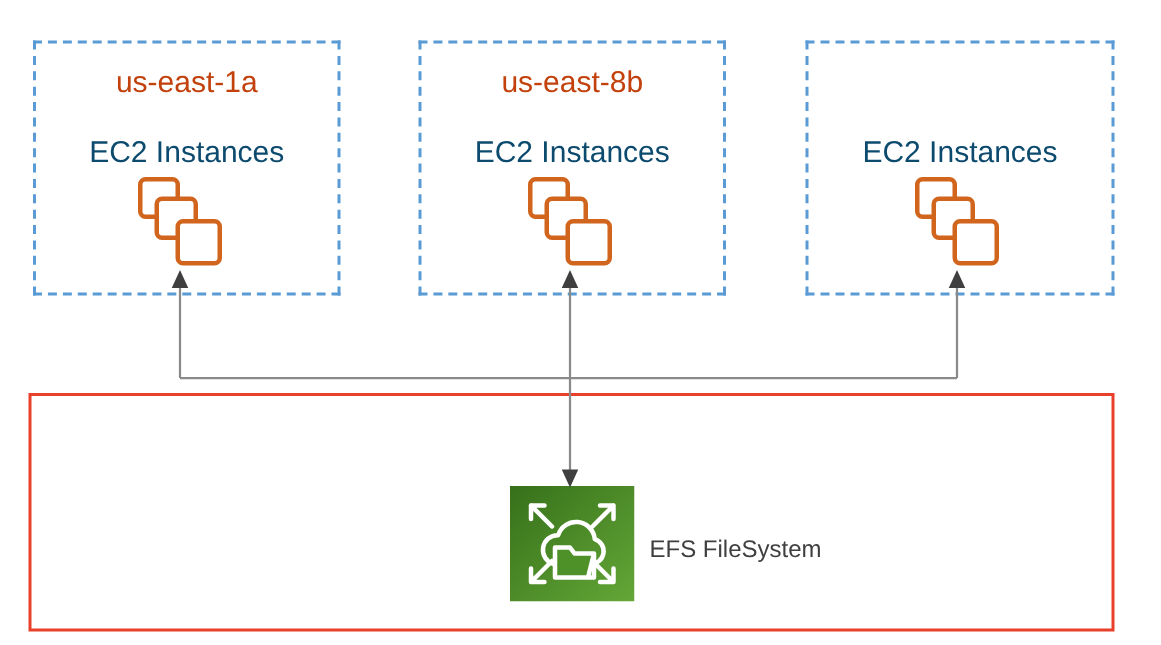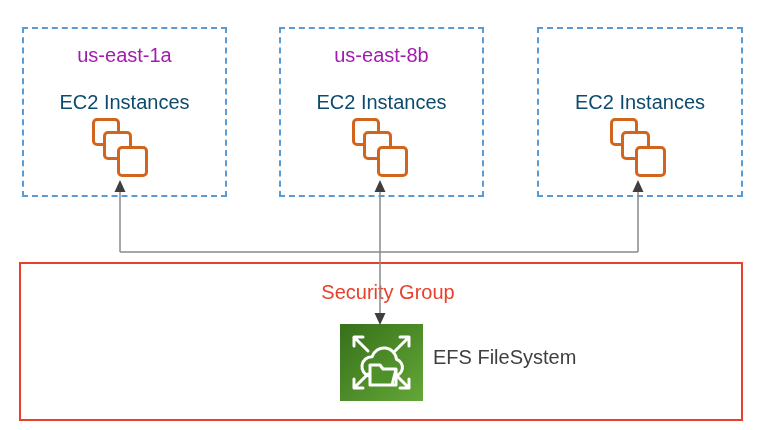--- a/index.html
+++ b/index.html
@@ -11,21 +11,21 @@
   
   .zone{
     position:absolute;top:27px;height:170px;width:205px;
     border:2px dashed #5B9BD5;box-sizing:border-box;background:#ffffff;
   }
   .zone.z1{left:22px;}
   .zone.z2{left:279px;}
   .zone.z3{left:537px;width:206px;}
   .zone-label{
     position:absolute;top:14px;left:0;width:100%;text-align:center;
-    color:#a21caf;font-size:20px;line-height:24px;
+    color:#c2410c;font-size:20px;line-height:24px;
   }
   .zone-sub{
     position:absolute;top:61px;left:0;width:100%;text-align:center;
     color:#0c4a6e;font-size:20px;line-height:24px;
   }
 
   
   .ec2-icon{position:absolute;top:89px;width:58px;height:62px;}
   .zone.z1 .ec2-icon{left:68px;}
   .zone.z2 .ec2-icon{left:71px;}
@@ -44,21 +44,21 @@
     border:2px solid #E8402B;box-sizing:border-box;background:#ffffff;z-index:1;
   }
   .sg-label{
     position:absolute;left:303px;top:280px;width:170px;text-align:center;
     color:#E8402B;font-size:20px;line-height:24px;z-index:2;
   }
 
   
   .efs-icon{position:absolute;left:340px;top:324px;width:83px;height:77px;z-index:3;}
   .efs-label{
-    position:absolute;left:433px;top:344px;color:#3f3f3f;font-size:20px;line-height:26px;z-index:2;
+    position:absolute;left:433px;top:354px;color:#3f3f3f;font-size:16px;line-height:26px;z-index:2;
   }
 
   
   .connectors{position:absolute;left:0;top:0;width:774px;height:430px;z-index:5;pointer-events:none;}
 </style>
 </head>
 <body>
 
 <div class="canvas">
 
@@ -85,21 +85,20 @@
   <div class="zone z3">
     <div class="zone-sub">EC2 Instances</div>
     <div class="ec2-icon">
       <div class="sq back"></div>
       <div class="sq mid"></div>
       <div class="sq front"></div>
     </div>
   </div>
 
   <div class="sg-box"></div>
-  <div class="sg-label">Security Group</div>
 
   <div class="efs-icon">
     <svg width="83" height="77" viewBox="0 0 83 77" xmlns="http://www.w3.org/2000/svg">
       <defs>
         <linearGradient id="efsGrad" x1="0" y1="0" x2="1" y2="1">
           <stop offset="0" stop-color="#36701A"></stop>
           <stop offset="1" stop-color="#64A737"></stop>
         </linearGradient>
       </defs>
       <rect x="0" y="0" width="83" height="77" fill="url(#efsGrad)"></rect>

